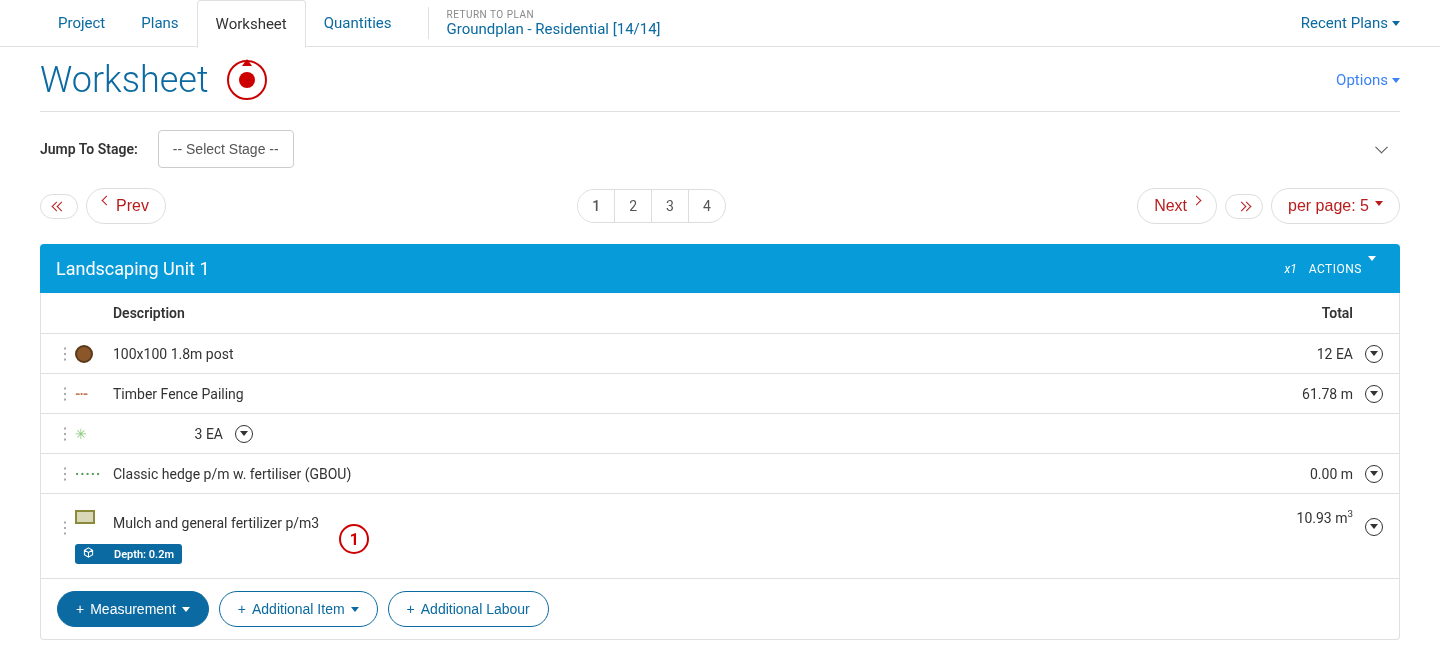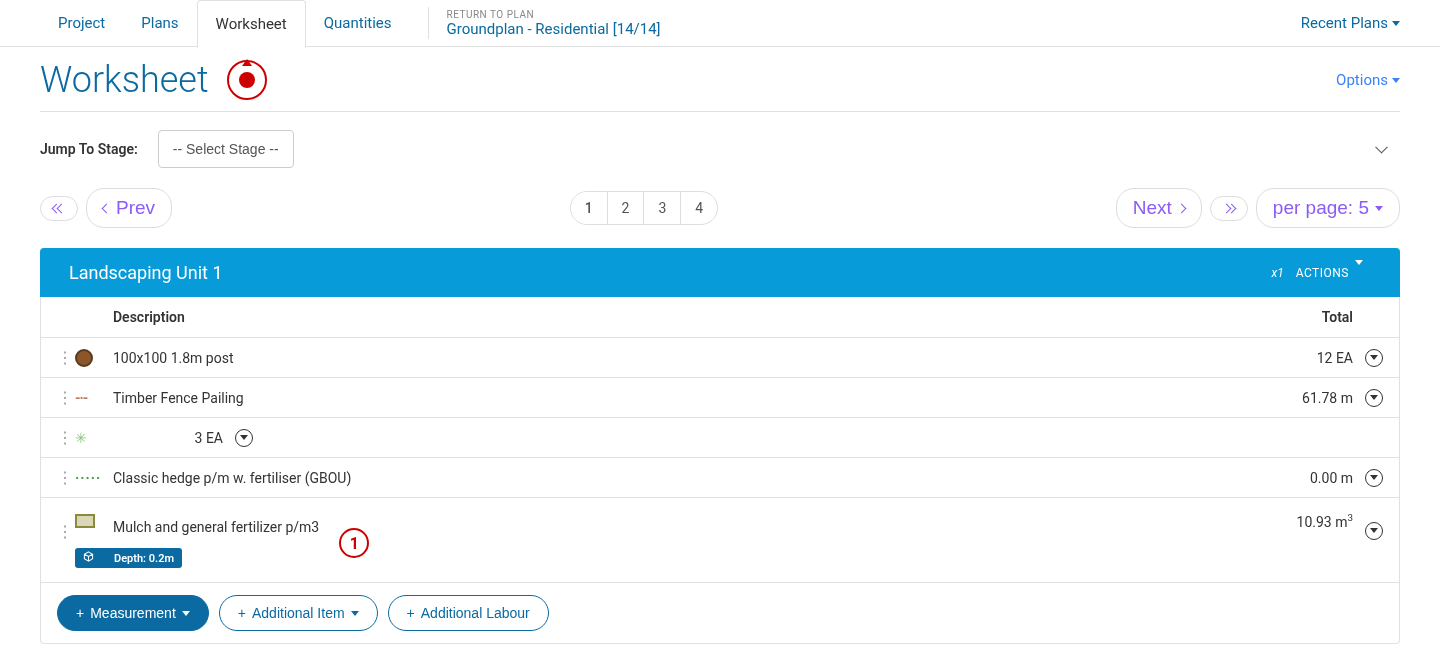--- a/index.html
+++ b/index.html
@@ -25,28 +25,28 @@
 .badge-target .dot { width: 16px; height: 16px; background: #c00; border-radius: 50%; }
 
 .jump-row { display: flex; align-items: center; gap: 20px; margin-bottom: 20px; }
 .jump-row label { font-weight: 600; font-size: 14px; }
 .jump-row select { flex: 1; padding: 10px 14px; border: 1px solid #ccc; border-radius: 4px; font-size: 14px; color: #555; appearance: none; background: #fff; }
 .select-wrap { flex: 1; position: relative; }
 .select-wrap::after { content: ''; position: absolute; right: 14px; top: 50%; width: 8px; height: 8px; border-right: 1.5px solid #555; border-bottom: 1.5px solid #555; transform: translateY(-70%) rotate(45deg); pointer-events: none; }
 
 .pager-row { display: flex; align-items: center; justify-content: space-between; margin-bottom: 20px; }
 .pager-row .left, .pager-row .right { display: flex; gap: 8px; align-items: center; }
-.pill { border: 1px solid #ddd; border-radius: 18px; padding: 8px 16px; background: #fff; cursor: pointer; color: #8b5cf6; font-size: 19px; display: inline-flex; align-items: center; gap: 6px; }
+.pill { border: 1px solid #ddd; border-radius: 18px; padding: 8px 16px; background: #fff; cursor: pointer; color: #b91c1c; font-size: 16px; display: inline-flex; gap: 6px; }
 .pill.icon-only { padding: 8px 12px; }
 .page-group { display: inline-flex; border: 1px solid #ddd; border-radius: 18px; overflow: hidden; }
 .page-group .page { padding: 8px 14px; border-right: 1px solid #ddd; cursor: pointer; color: #555; }
 .page-group .page:last-child { border-right: none; }
 .page-group .page.active { background: #fff; font-weight: 500; }
 
-.unit-header { background: #079BDA; color: #fff; padding: 14px 29px; border-radius: 4px 4px 0 0; display: flex; align-items: center; justify-content: space-between; }
+.unit-header { background: #079BDA; color: #fff; padding: 14px 16px; border-radius: 4px 4px 0 0; display: flex; align-items: center; justify-content: space-between; }
 .unit-header .title { font-size: 18px; }
 .unit-header .actions-area { display: flex; align-items: center; gap: 12px; font-size: 12px; margin-left: 45px; }
 .unit-header .x1 { font-style: italic; }
 .unit-header .actions-btn { display: flex; align-items: center; gap: 6px; cursor: pointer; letter-spacing: 0.5px; }
 
 .section-bar { background: #f5f5f5; padding: 10px 12px; font-weight: 600; color: #555; border: 1px solid #e0e0e0; border-top: none; }
 
 .table-wrap { border: 1px solid #e0e0e0; border-top: none; border-radius: 0 0 4px 4px; }
 .header-row { display: flex; padding: 12px 16px; border-bottom: 1px solid #e0e0e0; font-weight: 600; color: #333; }
 .header-row .desc { flex: 1; padding-left: 56px; }

